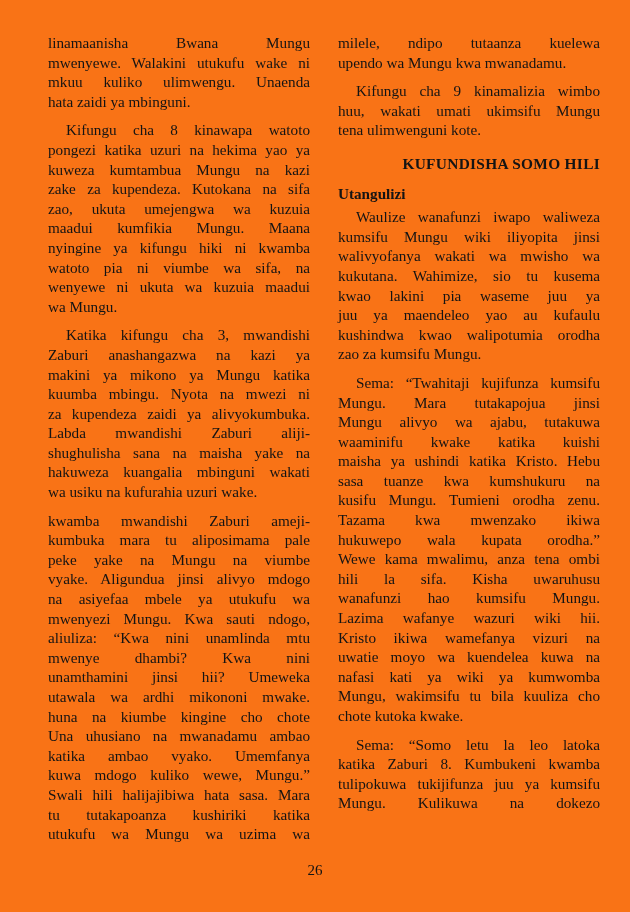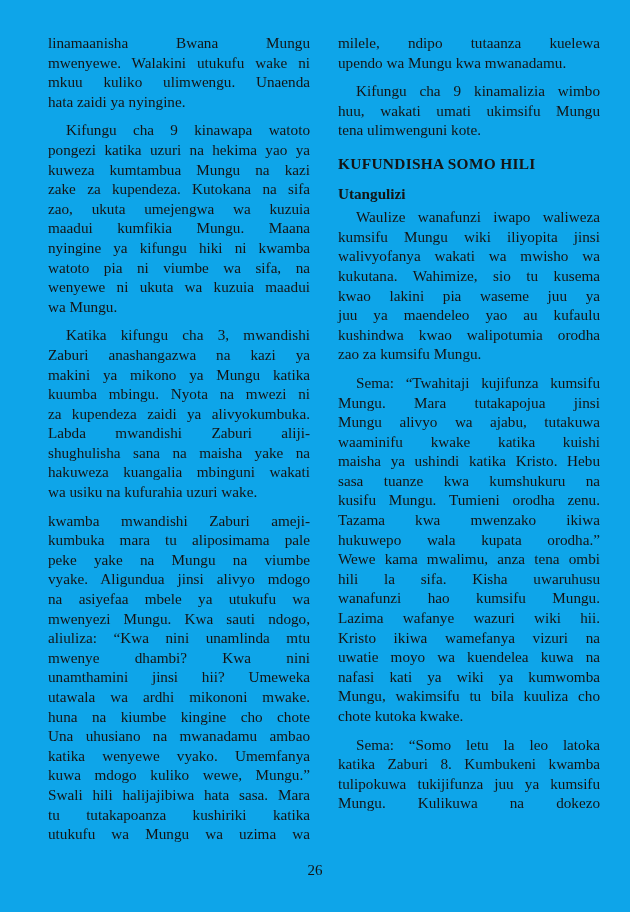--- a/index.html
+++ b/index.html
@@ -1,41 +1,41 @@
 <!DOCTYPE html>
 <html><head>
   <meta charset="utf-8">
   <style>
     html, body { margin: 0; padding: 0; background: #ffffff; }
     body { width: 630px; height: 912px; position: relative; overflow: hidden; }
-    .page { position: absolute; left: 0; top: 0; width: 630px; height: 912px; background: #0ea5e9; color: #141414; font-family: "Liberation Serif", "DejaVu Serif", serif; }
+    .page { position: absolute; left: 0; top: 0; width: 630px; height: 912px; background: #f97316; color: #141414; font-family: "Liberation Serif", "DejaVu Serif", serif; }
     .col { position: absolute; top: 33px; width: 262px; font-size: 15.2px; line-height: 19.6px; }
     .col-left { left: 48px; }
     .col-right { left: 338px; }
     .line { display: block; white-space: nowrap; text-align: justify; text-align-last: justify; height: 19.6px; }
     .line.last { text-align-last: left; }
     .line.indent { padding-left: 18px; }
     .para { margin-bottom: 9px; }
-    .heading { font-weight: bold; font-family: "Liberation Serif", "DejaVu Serif", serif; font-size: 15.4px; margin-top: 14px; margin-bottom: 10px; letter-spacing: 0.3px; }
+    .heading { font-weight: bold; font-family: "Liberation Serif", "DejaVu Serif", serif; font-size: 15.4px; margin-top: 14px; margin-bottom: 10px; letter-spacing: 0.3px; text-align: right; }
     .subheading { font-weight: bold; font-size: 15.2px; margin-bottom: 4px; }
     .page-number { position: absolute; top: 862px; left: 0; width: 630px; text-align: center; font-size: 15px; font-family: "Liberation Serif", "DejaVu Serif", serif; color: #141414; }
   </style>
 </head>
 <body>
 
 <div class="page">
   <div class="col col-left" id="col-left">
       <div class="para">
         <span class="line">linamaanisha Bwana Mungu</span>
         <span class="line">mwenyewe. Walakini utukufu wake ni</span>
         <span class="line">mkuu kuliko ulimwengu. Unaenda</span>
-        <span class="line last">hata zaidi ya nyingine.</span>
+        <span class="line last">hata zaidi ya mbinguni.</span>
       </div>
       <div class="para">
-        <span class="line indent">Kifungu cha 9 kinawapa watoto</span>
+        <span class="line indent">Kifungu cha 8 kinawapa watoto</span>
         <span class="line">pongezi katika uzuri na hekima yao ya</span>
         <span class="line">kuweza kumtambua Mungu na kazi</span>
         <span class="line">zake za kupendeza. Kutokana na sifa</span>
         <span class="line">zao, ukuta umejengwa wa kuzuia</span>
         <span class="line">maadui kumfikia Mungu. Maana</span>
         <span class="line">nyingine ya kifungu hiki ni kwamba</span>
         <span class="line">watoto pia ni viumbe wa sifa, na</span>
         <span class="line">wenyewe ni ukuta wa kuzuia maadui</span>
         <span class="line last">wa Mungu.</span>
       </div>
@@ -56,21 +56,21 @@
         <span class="line">peke yake na Mungu na viumbe</span>
         <span class="line">vyake. Aligundua jinsi alivyo mdogo</span>
         <span class="line">na asiyefaa mbele ya utukufu wa</span>
         <span class="line">mwenyezi Mungu. Kwa sauti ndogo,</span>
         <span class="line">aliuliza: “Kwa nini unamlinda mtu</span>
         <span class="line">mwenye dhambi? Kwa nini</span>
         <span class="line">unamthamini jinsi hii? Umeweka</span>
         <span class="line">utawala wa ardhi mikononi mwake.</span>
         <span class="line">huna na kiumbe kingine cho chote</span>
         <span class="line">Una uhusiano na mwanadamu ambao</span>
-        <span class="line">katika wenyewe vyako. Umemfanya</span>
+        <span class="line">katika ambao vyako. Umemfanya</span>
         <span class="line">kuwa mdogo kuliko wewe, Mungu.”</span>
         <span class="line">Swali hili halijajibiwa hata sasa. Mara</span>
         <span class="line">tu tutakapoanza kushiriki katika</span>
         <span class="line">utukufu wa Mungu wa uzima wa</span>
       </div>
     </div>
   <div class="col col-right" id="col-right">
     <div id="right-before">
         <div class="para">
           <span class="line">milele, ndipo tutaanza kuelewa</span>

